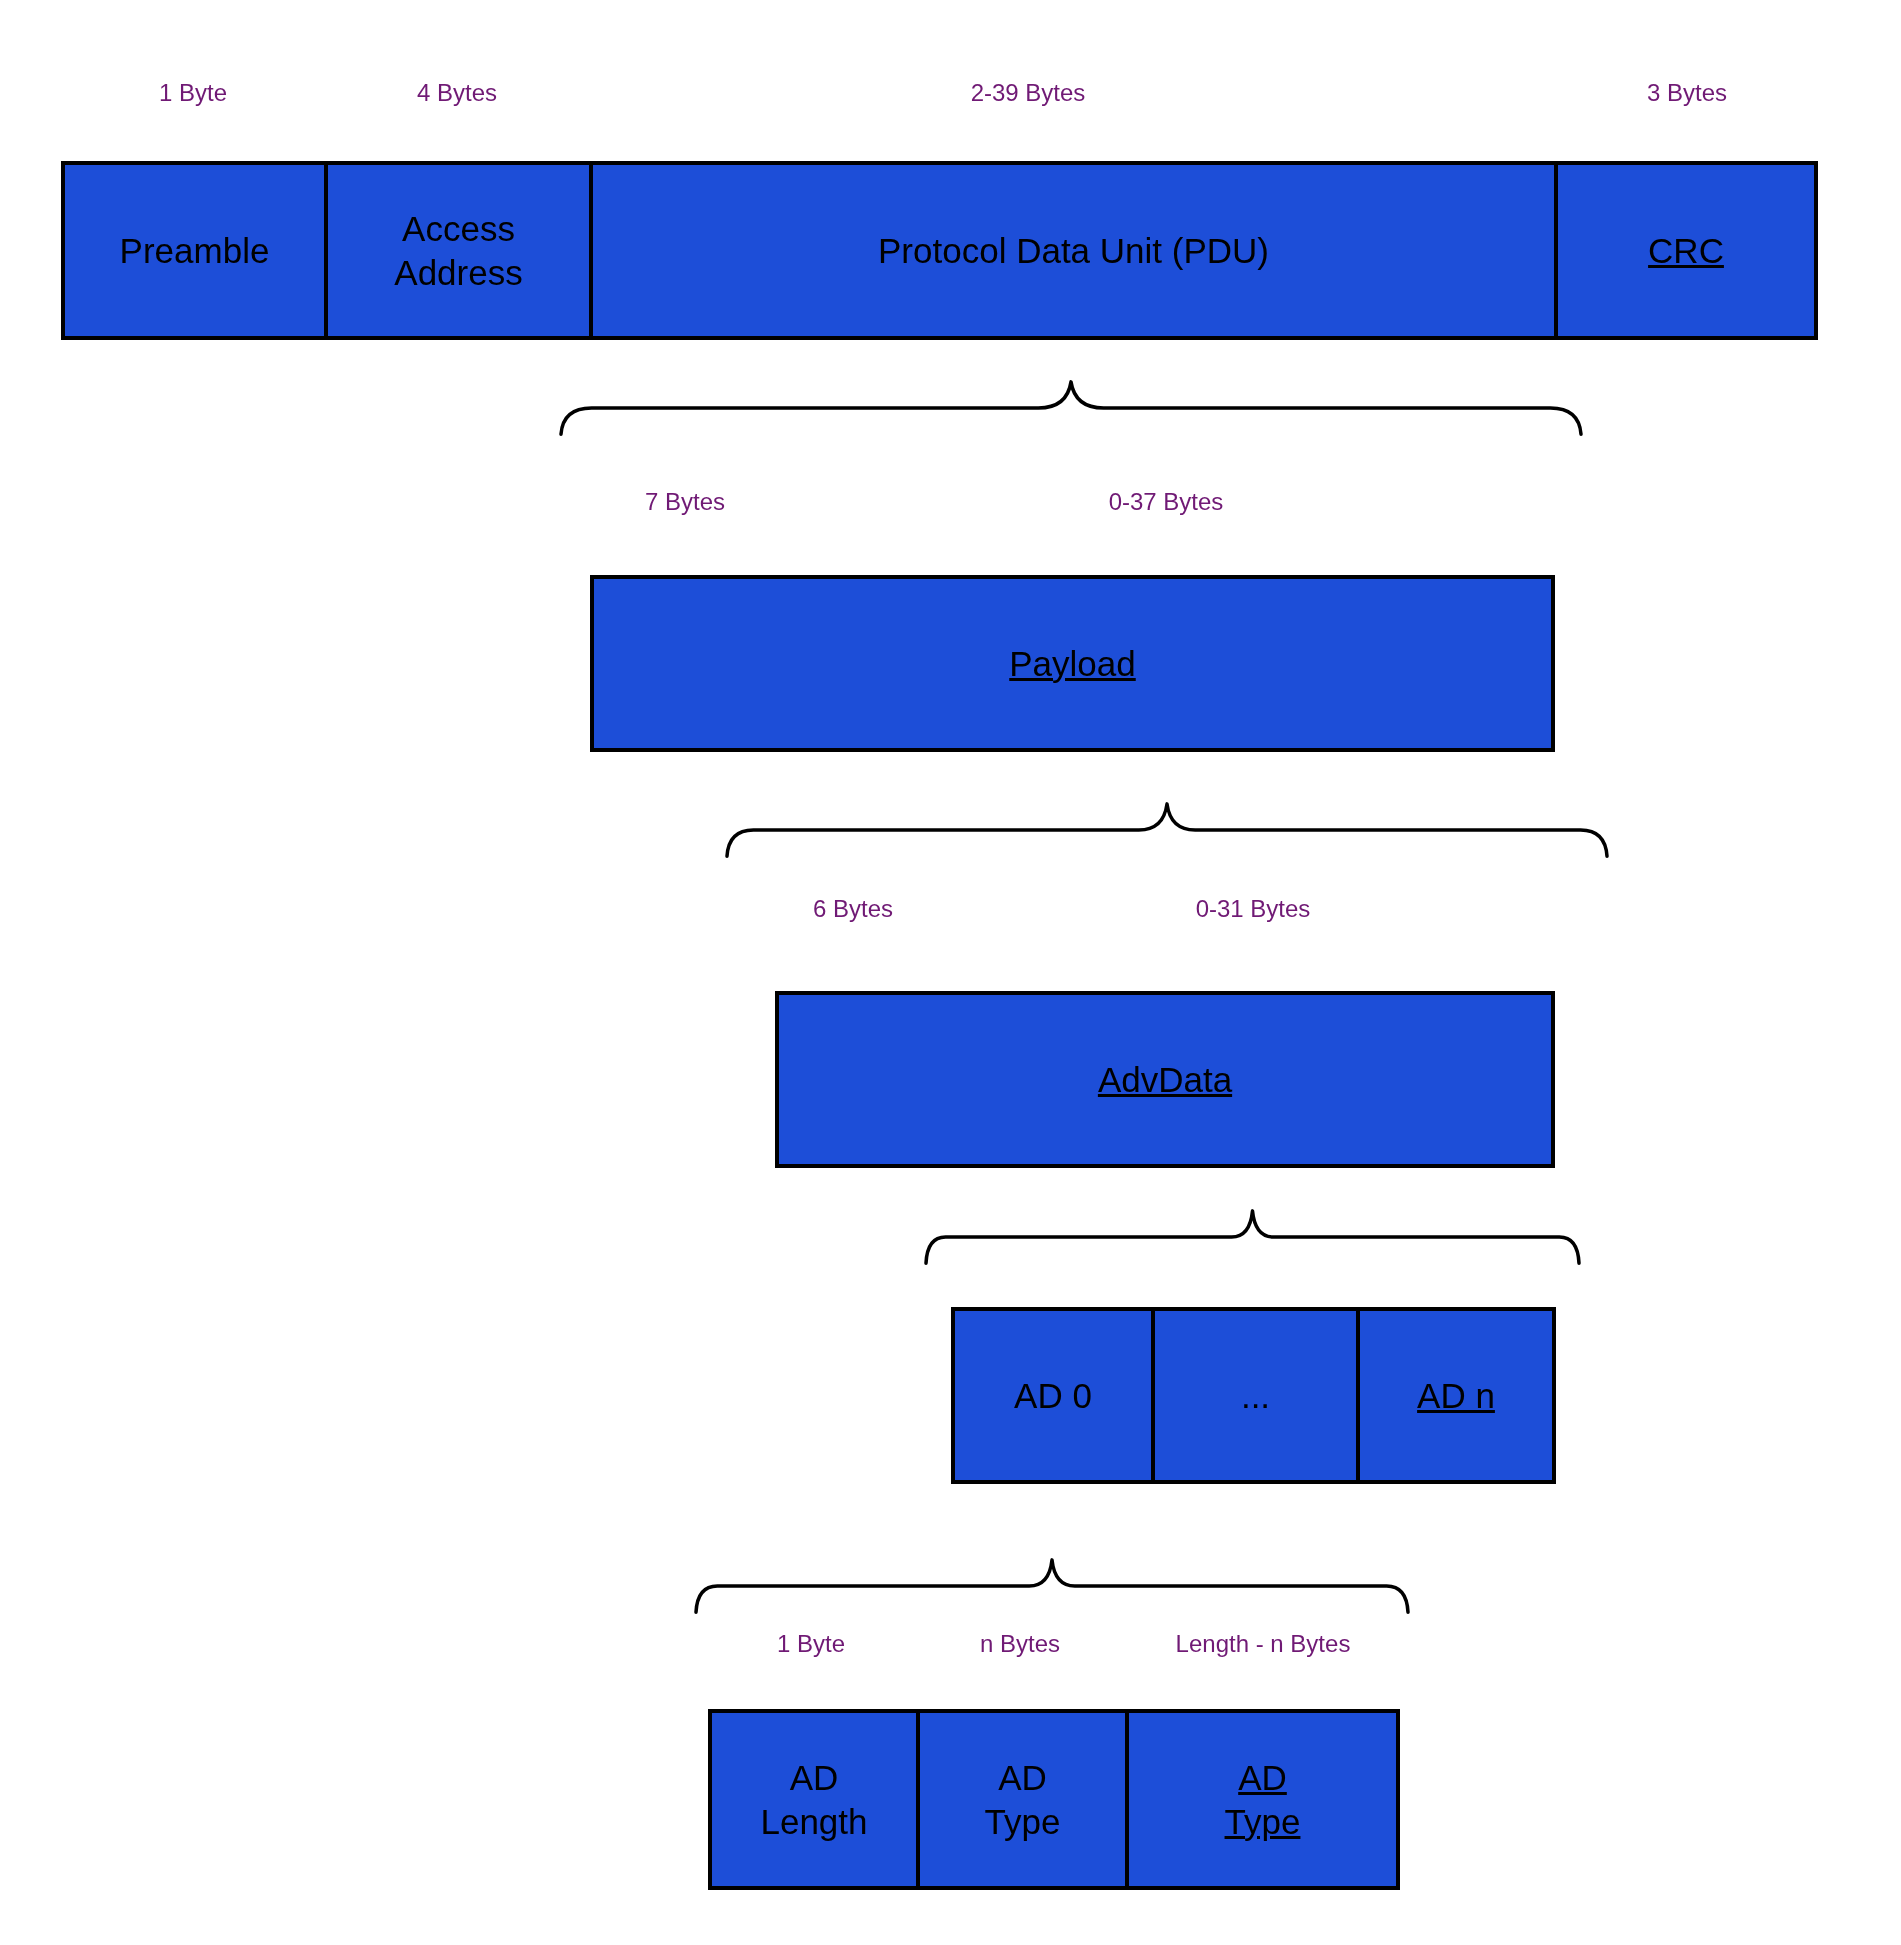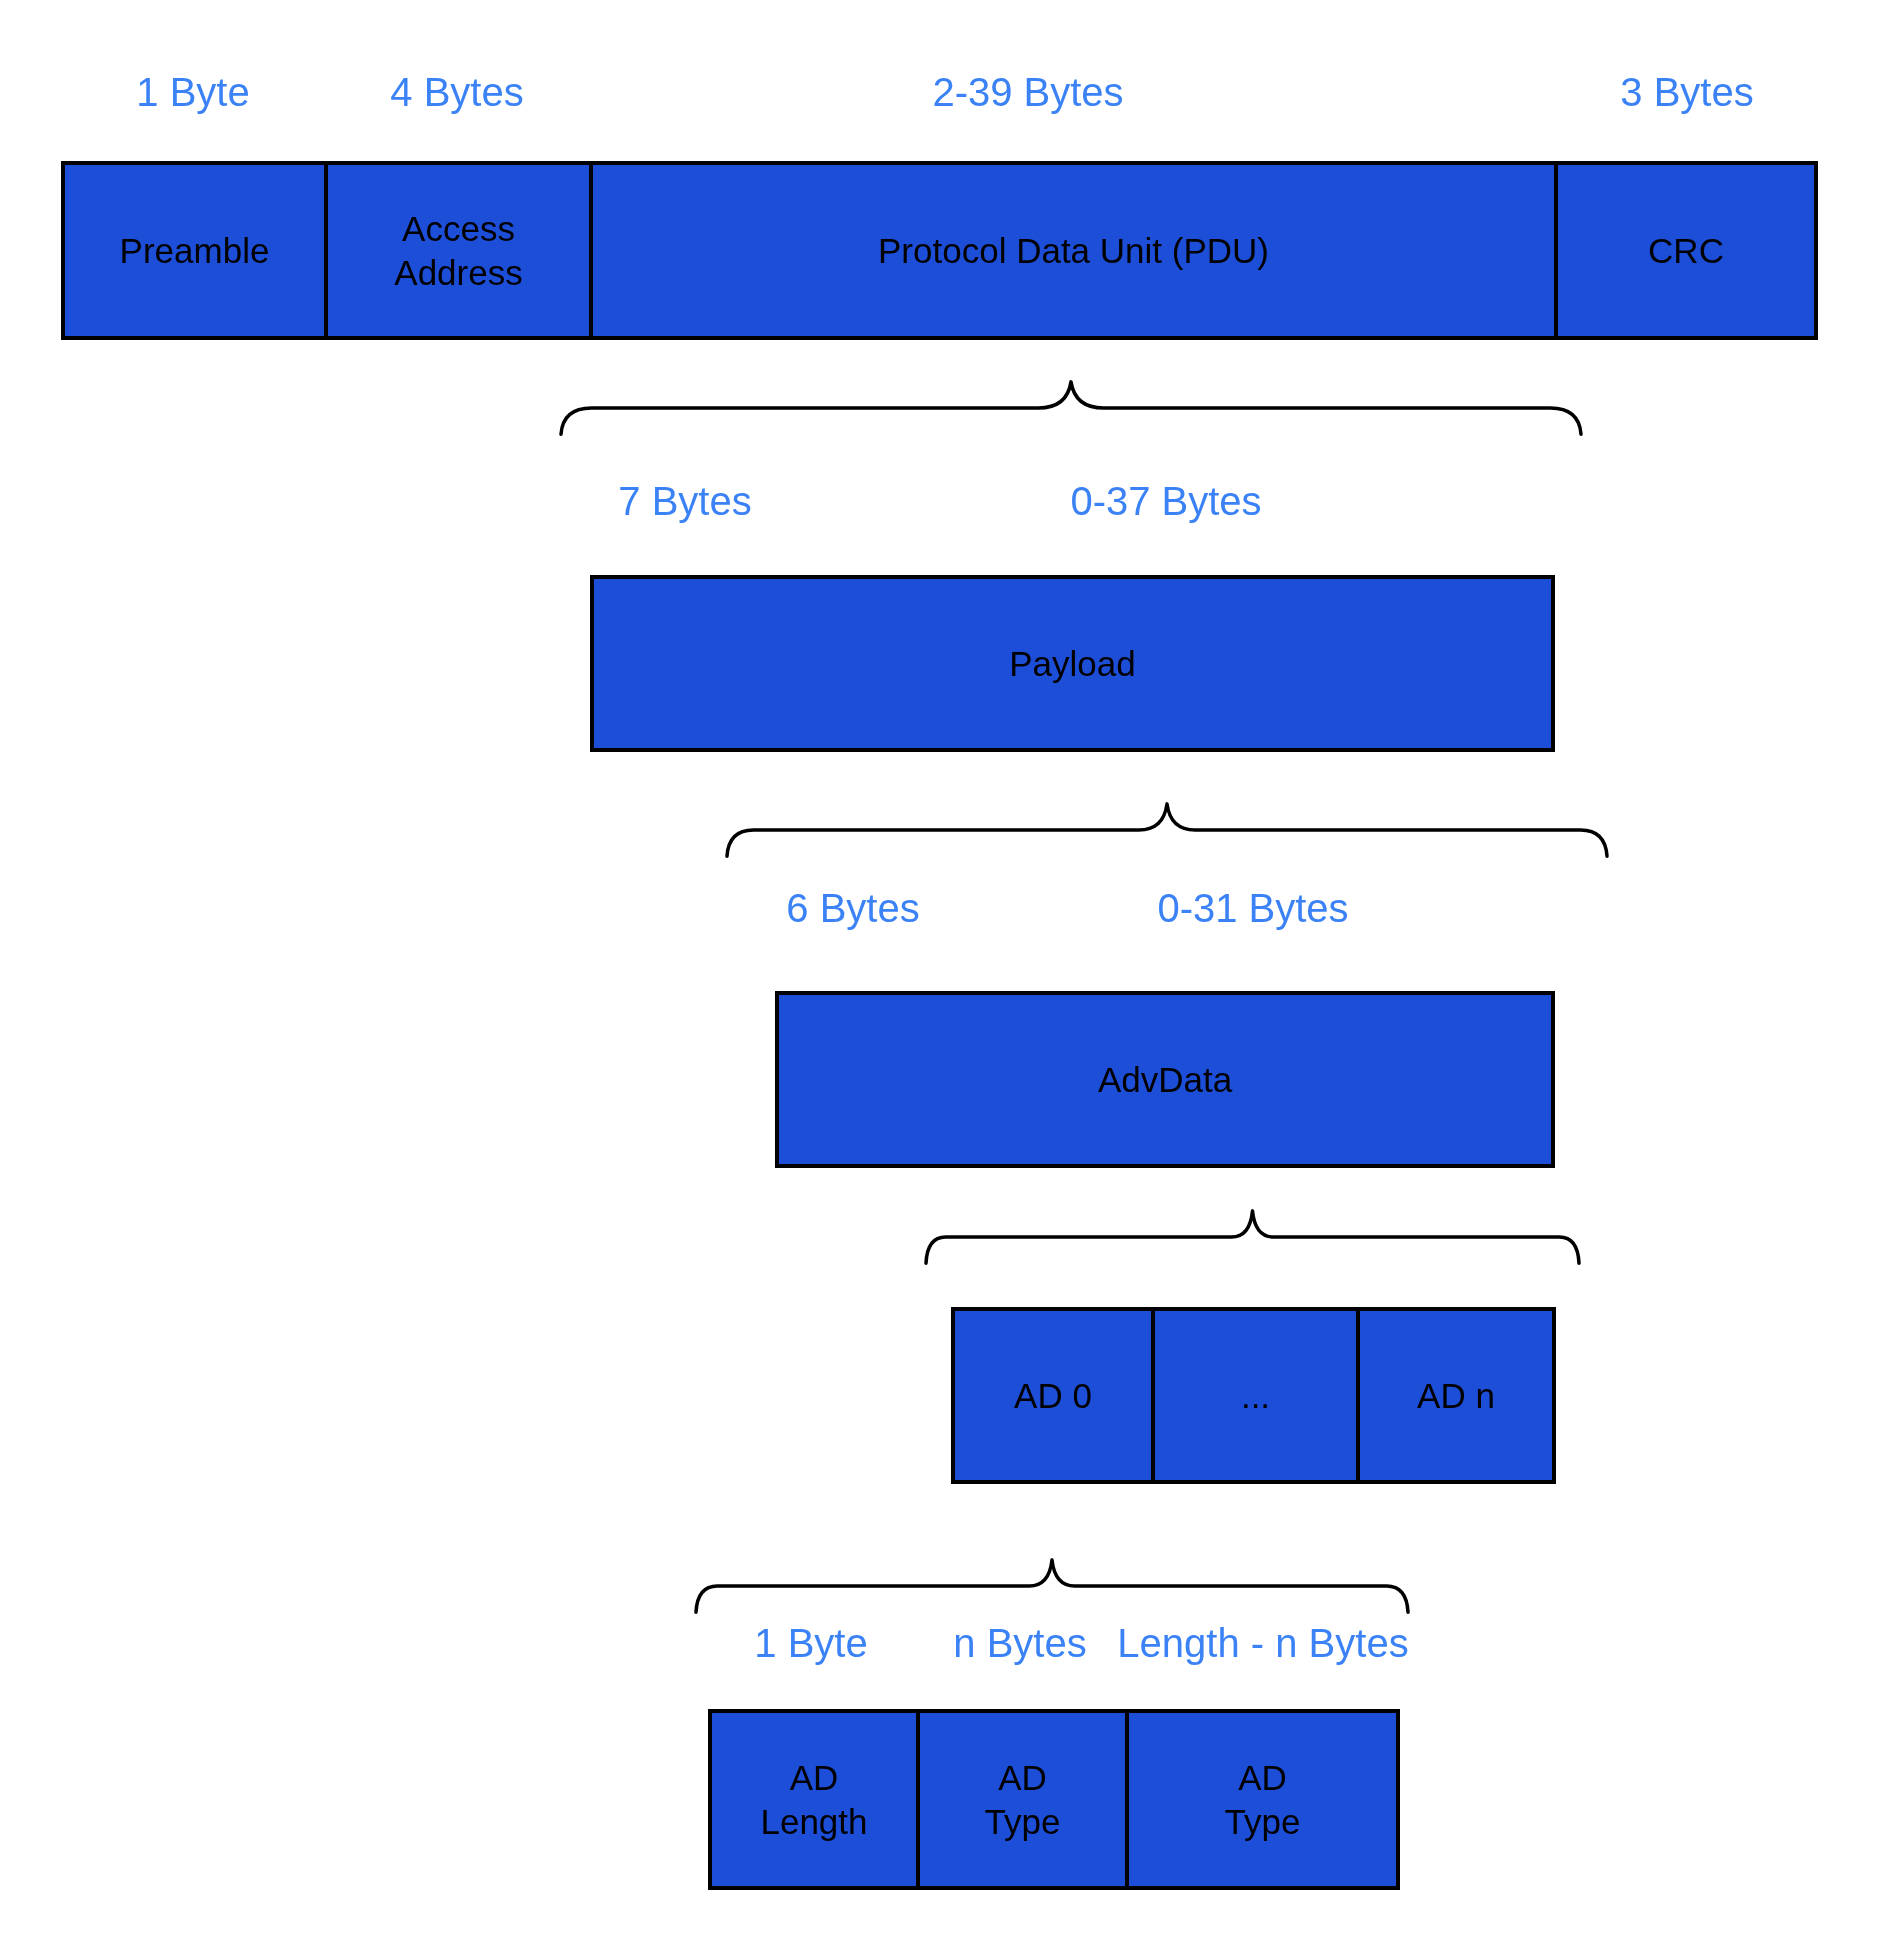--- a/index.html
+++ b/index.html
@@ -12,24 +12,24 @@
     position: relative;
     width: 1902px;
     height: 1946px;
     background: #ffffff;
     font-family: "Liberation Sans", "DejaVu Sans", sans-serif;
     color: #000000;
   }
   .size-label {
     position: absolute;
     transform: translateX(-50%);
-    font-size: 40px;
+    font-size: 24px;
     line-height: 43px;
     white-space: nowrap;
-    color: #3b82f6;
+    color: #701a75;
   }
   .rowbox {
     position: absolute;
     display: flex;
     box-sizing: border-box;
     border: 4.9px solid #000000;
     background: #1d4ed8;
   }
   .cell {
     box-sizing: border-box;
@@ -37,20 +37,21 @@
     align-items: center;
     justify-content: center;
     text-align: center;
     font-size: 35px;
     line-height: 44px;
     border-right: 4.9px solid #000000;
   }
   .cell:last-child {
     border-right: none;
     flex: 1 1 auto;
+    text-decoration: underline;
   }
   .cell .txt {
     display: inline-block;
   }
   .cell .txt.narrow-150 { max-width: 146px; }
   .cell .txt.narrow-130 { max-width: 127px; }
   .brace {
     position: absolute;
     overflow: visible;
   }

